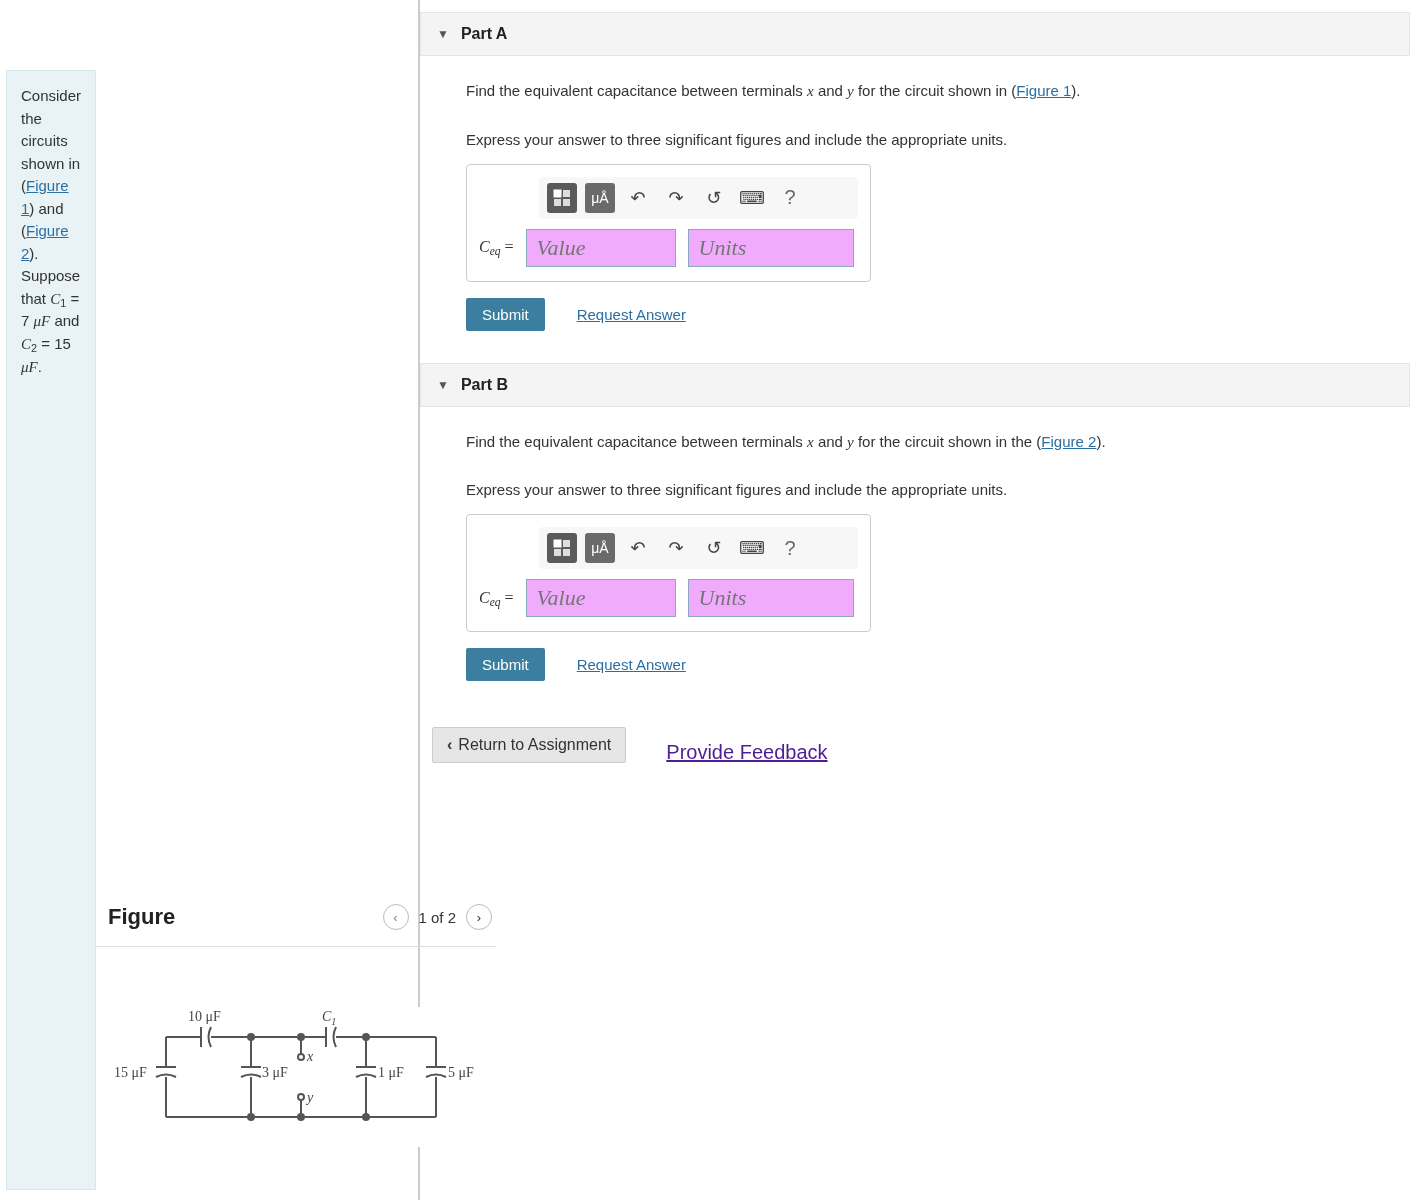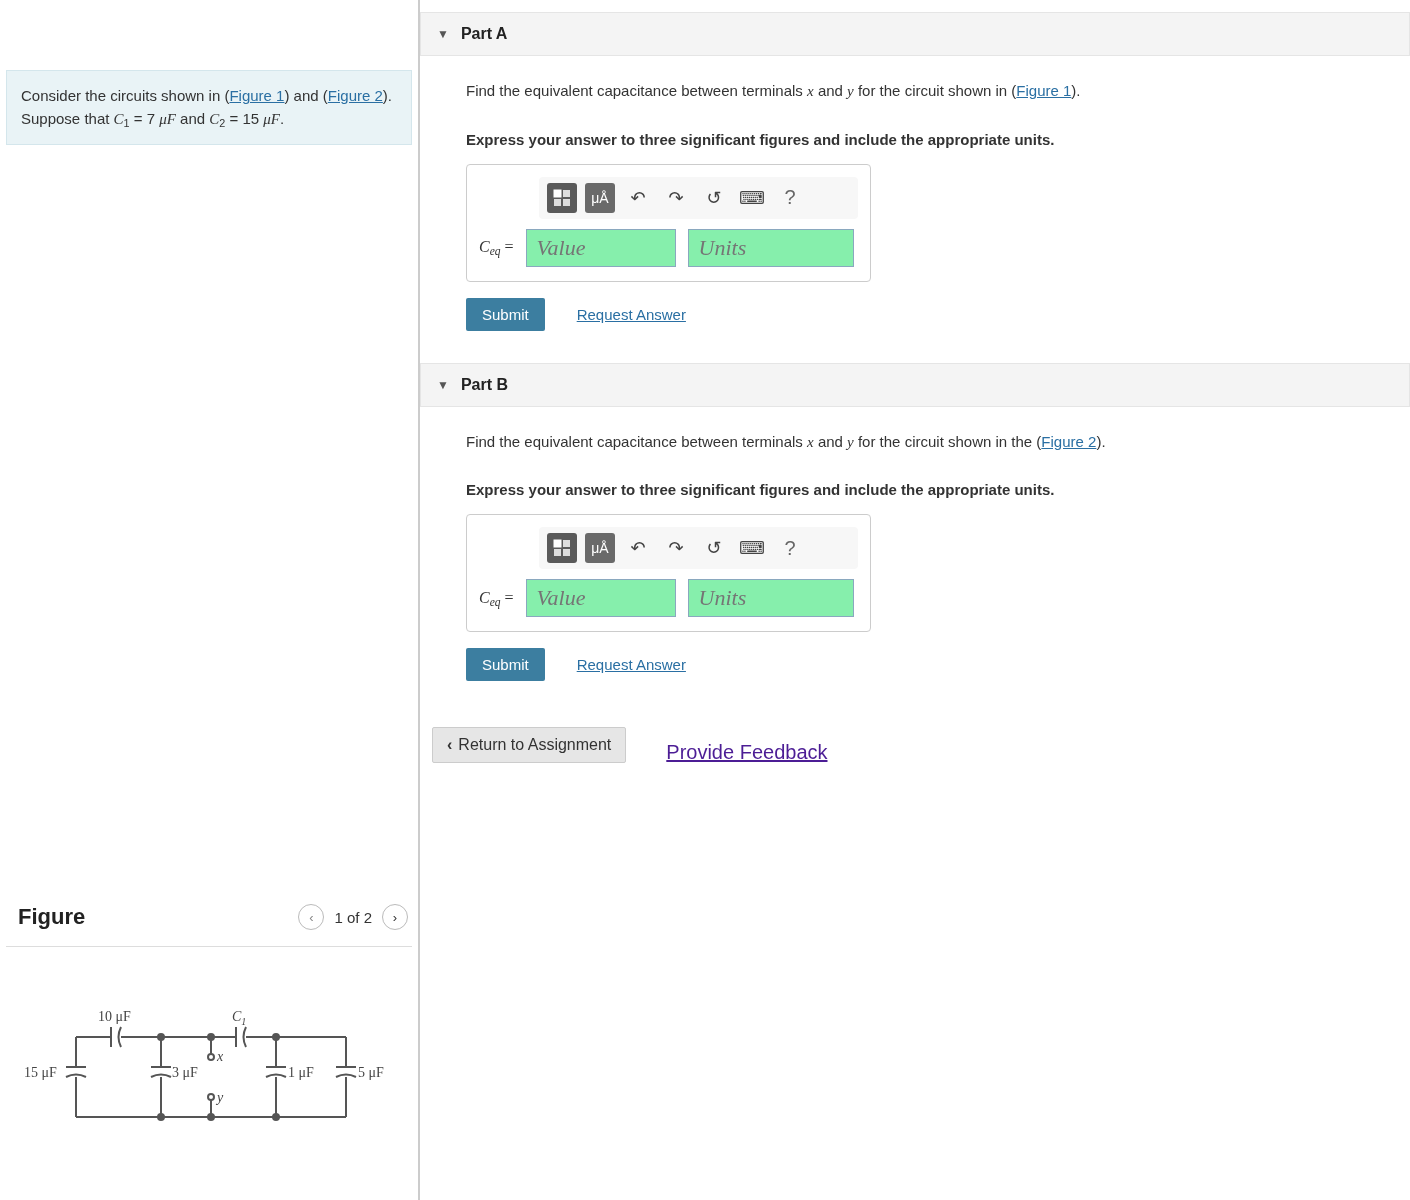--- a/index.html
+++ b/index.html
@@ -13,21 +13,21 @@
   .page {
     display: flex;
     width: 1410px;
     min-height: 1200px;
   }
   .left-col {
     width: 420px;
     padding: 10px 6px 10px 6px;
     border-right: 2px solid #ccc;
     display: flex;
-    flex-direction: column;
+    flex-direction: row;
   }
   .problem-box {
     background: #e9f3f6;
     border: 1px solid #d4e6ec;
     padding: 14px 14px 14px 14px;
     margin-top: 60px;
     line-height: 1.5;
     color: #333;
   }
   .ital { font-style: italic; font-family: 'Times New Roman', serif; }
@@ -59,21 +59,21 @@
     padding: 12px 16px;
     display: flex;
     align-items: center;
     gap: 12px;
     margin-top: 12px;
   }
   .part-header .tri { font-size: 12px; color: #555; }
   .part-header .ttl { font-weight: bold; font-size: 16px; color: #222; }
   .part-body { padding: 20px 30px 20px 46px; }
   .prompt { margin: 4px 0 8px 0; line-height: 1.5; }
-  .bold-instr { font-weight: bold; margin-bottom: 16px; margin-top: 28px; }
+  .bold-instr { font-weight: normal; margin-bottom: 16px; margin-top: 28px; }
   .answer-box {
     border: 1px solid #ccc;
     border-radius: 4px;
     padding: 12px 12px 14px 12px;
     width: 405px;
     background: #fff;
   }
   .toolbar {
     display: flex; align-items: center; gap: 8px;
     background: #f7f7f7; padding: 6px 8px; border-radius: 4px;
@@ -85,21 +85,21 @@
   }
   .tb-btn.dark { background: #5a5a5a; color: #fff; font-size: 15px; }
   .tb-btn.dark2 { background: #6a6a6a; color: #fff; font-size: 14px; }
   .tb-btn.q { font-size: 20px; color: #666; }
   .input-row { display: flex; align-items: center; gap: 12px; }
   .ceq-label { font-family: 'Times New Roman', serif; font-size: 16px; white-space: nowrap; }
   .ceq-label .C { font-style: italic; }
   .val-input, .unit-input {
     height: 38px; border: 1px solid #8aa8bf; padding: 0 10px;
     font-family: 'Times New Roman', serif; font-style: italic; font-size: 22px; color: #555;
-    background: #86efac;
+    background: #f0abfc;
   }
   .val-input { width: 150px; }
   .unit-input { width: 166px; }
   .actions { display: flex; align-items: center; gap: 32px; margin-top: 16px; padding-left: 0; }
   .submit-btn {
     background: #3c7ea0; color: #fff; border: none; padding: 8px 16px;
     font-size: 15px; border-radius: 2px;
   }
   .req-link { color: #2a6fa3; font-weight: normal; text-decoration: underline; font-size: 15px; }
   .footer-row { display: flex; align-items: center; gap: 40px; padding: 24px 30px 0 12px; }

